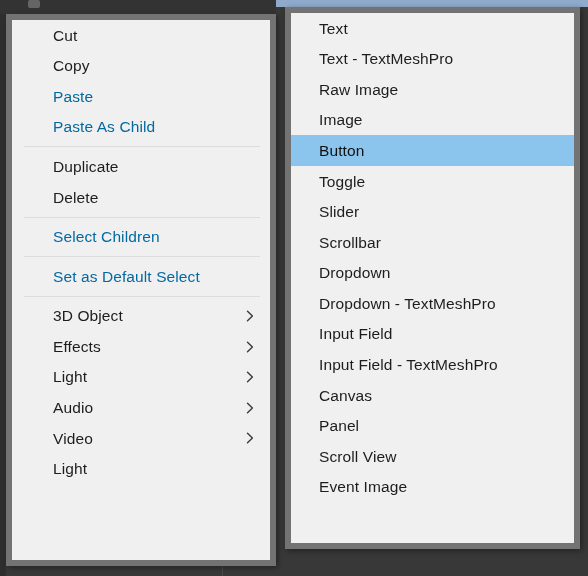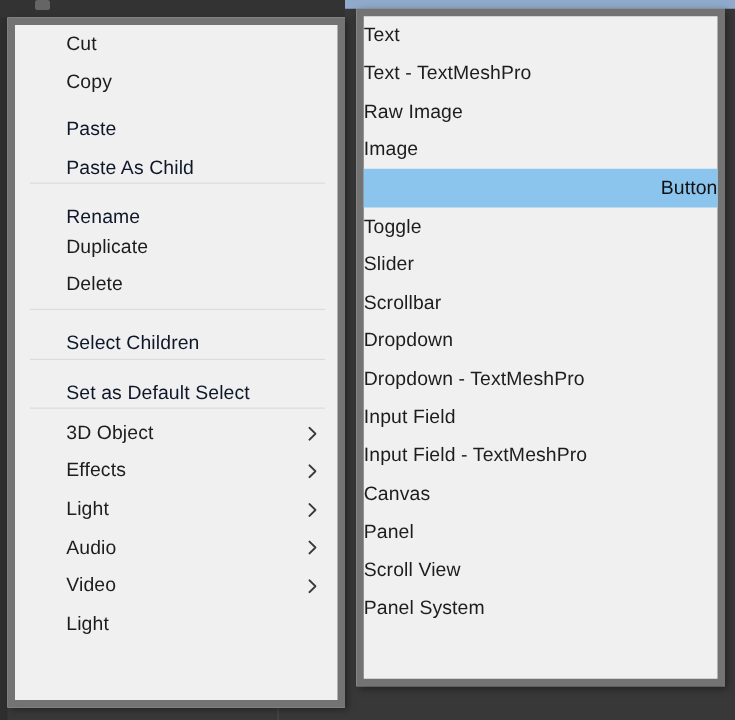--- a/index.html
+++ b/index.html
@@ -86,24 +86,24 @@
     height: 30.6px;
     display: flex;
     align-items: center;
     box-sizing: border-box;
     font-size: 15.5px;
     color: #1d1d1d;
     white-space: nowrap;
     cursor: default;
   }
   #context-menu .menu-item { padding-left: 41px; }
-  #submenu    .menu-item { height: 30.6px; }
-
-  .menu-item.disabled { color: #0f172a; align-items: flex-end; }
-  .menu-item.highlighted { background: #8bc4ec; color: #111; justify-content: flex-end; }
+  #submenu    .menu-item { padding-left: 28px; height: 30.6px; }
+
+  .menu-item.disabled { color: #0369a1; }
+  .menu-item.highlighted { background: #8bc4ec; color: #111; }
 
   .menu-label {
     line-height: 1;
     letter-spacing: .1px;
   }
 
   .submenu-arrow {
     position: absolute;
     right: 15px;
     top: 50%;
@@ -138,23 +138,20 @@
     <div class="menu-item">
       <span class="menu-label">Copy</span>
     </div>
     <div class="menu-item disabled">
       <span class="menu-label">Paste</span>
     </div>
     <div class="menu-item disabled">
       <span class="menu-label">Paste As Child</span>
     </div>
     <div class="separator"></div>
-    <div class="menu-item disabled">
-      <span class="menu-label">Rename</span>
-    </div>
     <div class="menu-item">
       <span class="menu-label">Duplicate</span>
     </div>
     <div class="menu-item">
       <span class="menu-label">Delete</span>
     </div>
     <div class="separator"></div>
     <div class="menu-item disabled">
       <span class="menu-label">Select Children</span>
     </div>
@@ -248,15 +245,15 @@
     <div class="menu-item">
       <span class="menu-label">Canvas</span>
     </div>
     <div class="menu-item">
       <span class="menu-label">Panel</span>
     </div>
     <div class="menu-item">
       <span class="menu-label">Scroll View</span>
     </div>
     <div class="menu-item">
-      <span class="menu-label">Panel System</span>
+      <span class="menu-label">Event Image</span>
     </div>
   </div>
 
 </body></html>

